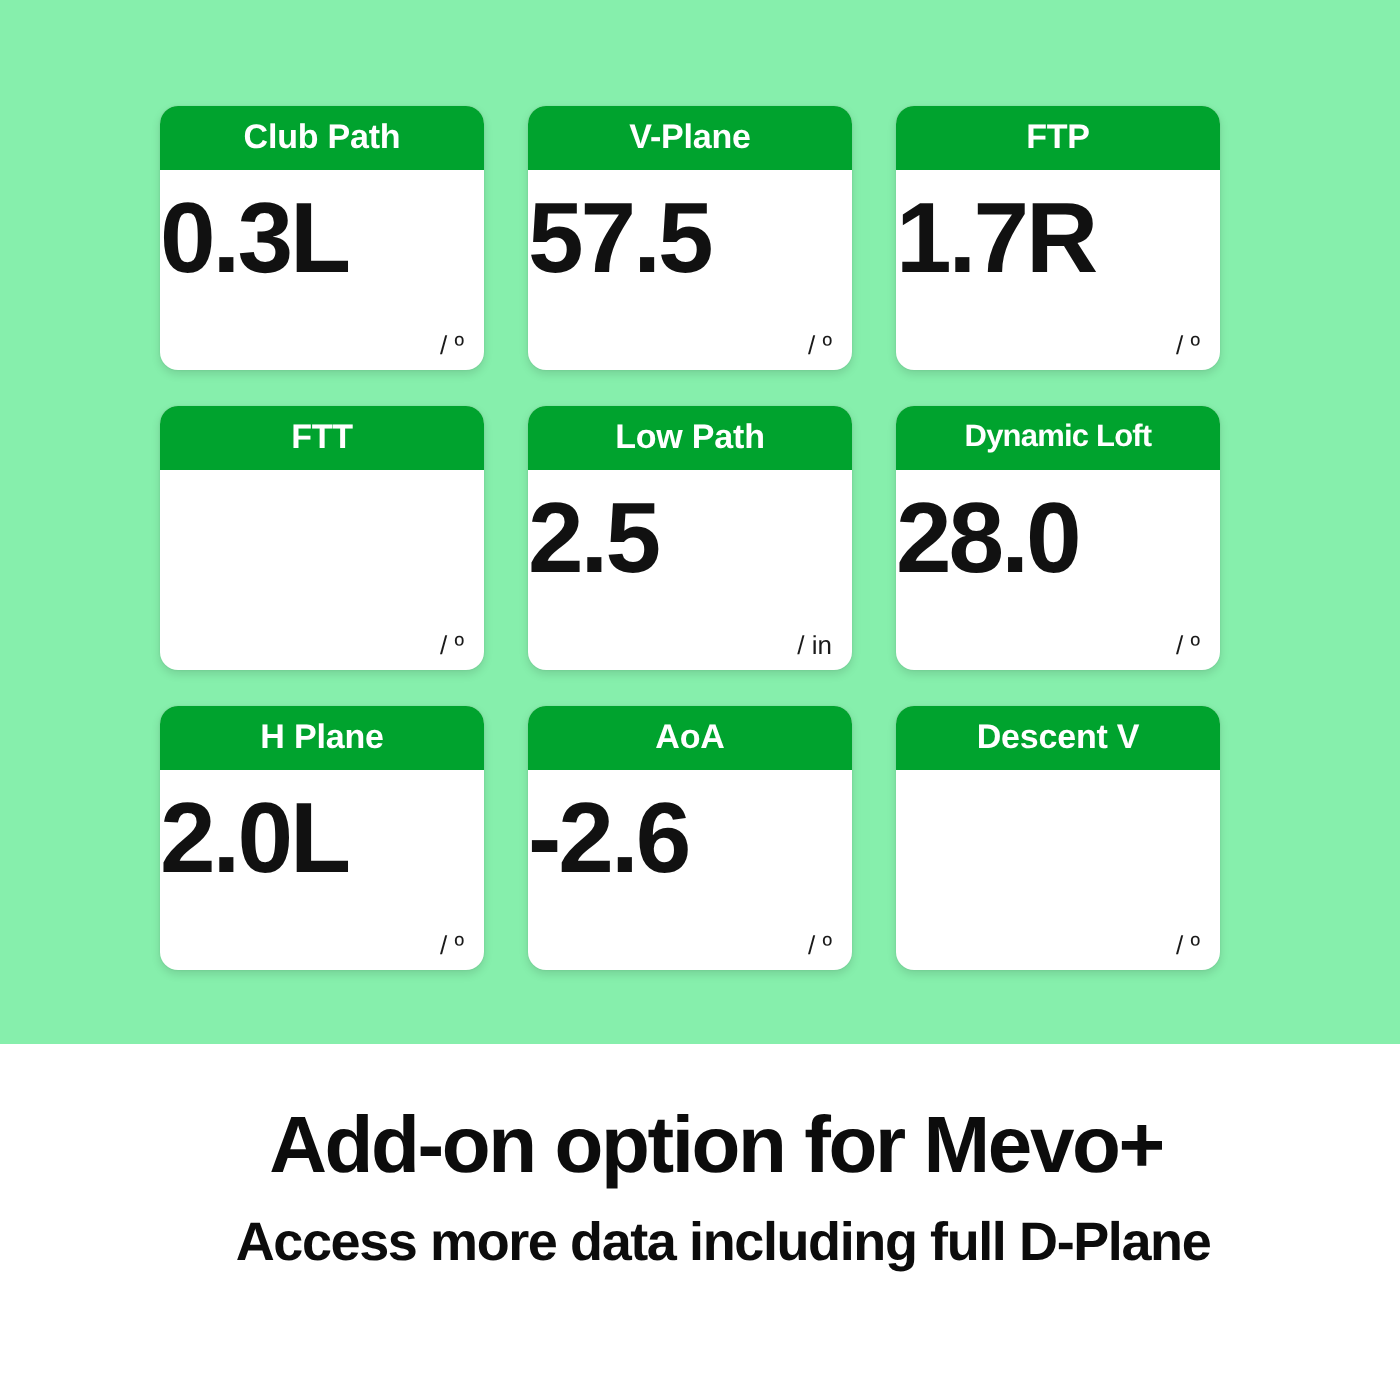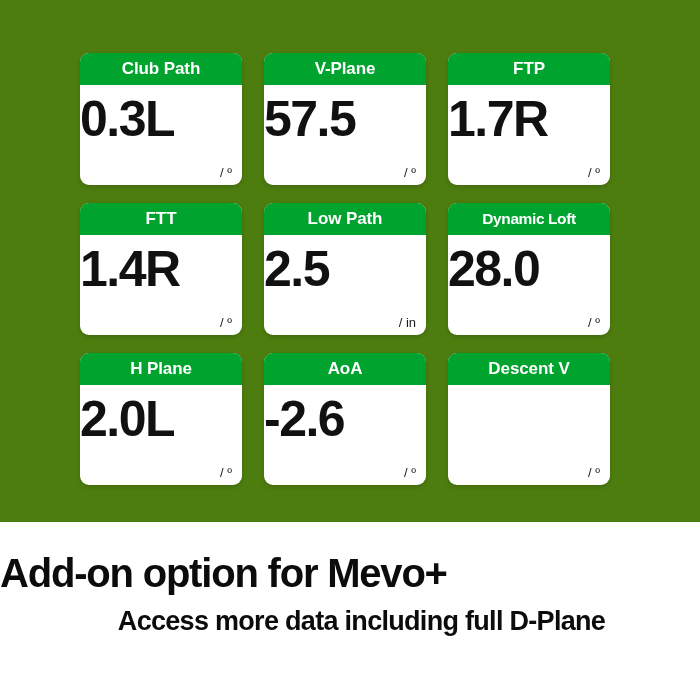--- a/index.html
+++ b/index.html
@@ -21,21 +21,21 @@
     background: #ffffff;
   }
 
   
   #metrics-panel {
     position: absolute;
     left: 0;
     top: 0;
     width: 700px;
     height: 522px;
-    background: #4d7c0f;
+    background: #86efac;
     box-sizing: border-box;
   }
 
   #metrics-grid {
     position: absolute;
     left: 80px;
     top: 53px;
     width: 530px;
     display: grid;
     grid-template-columns: repeat(3, 162px);
@@ -112,27 +112,28 @@
     width: 700px;
     height: 178px;
     background: #ffffff;
   }
 
   #caption-headline {
     position: absolute;
     left: 0;
     right: 0;
     top: 27px;
-    text-align: left;
+    text-align: center;
     font-size: 40px;
     line-height: 48px;
     font-weight: 700;
     color: #0c0c0c;
     letter-spacing: -1.2px;
     white-space: nowrap;
+    padding-left: 16px;
   }
 
   #caption-subline {
     position: absolute;
     left: 0;
     right: 0;
     top: 82px;
     text-align: center;
     font-size: 27px;
     line-height: 34px;
@@ -171,21 +172,20 @@
         <div class="metric-header">FTP</div>
         <div class="metric-body">
           <div class="metric-value">1.7R</div>
           <div class="metric-unit">/ º</div>
         </div>
       </div>
 
       <div class="metric-card">
         <div class="metric-header">FTT</div>
         <div class="metric-body">
-          <div class="metric-value">1.4R</div>
           <div class="metric-unit">/ º</div>
         </div>
       </div>
 
       <div class="metric-card">
         <div class="metric-header">Low Path</div>
         <div class="metric-body">
           <div class="metric-value">2.5</div>
           <div class="metric-unit">/ in</div>
         </div>

